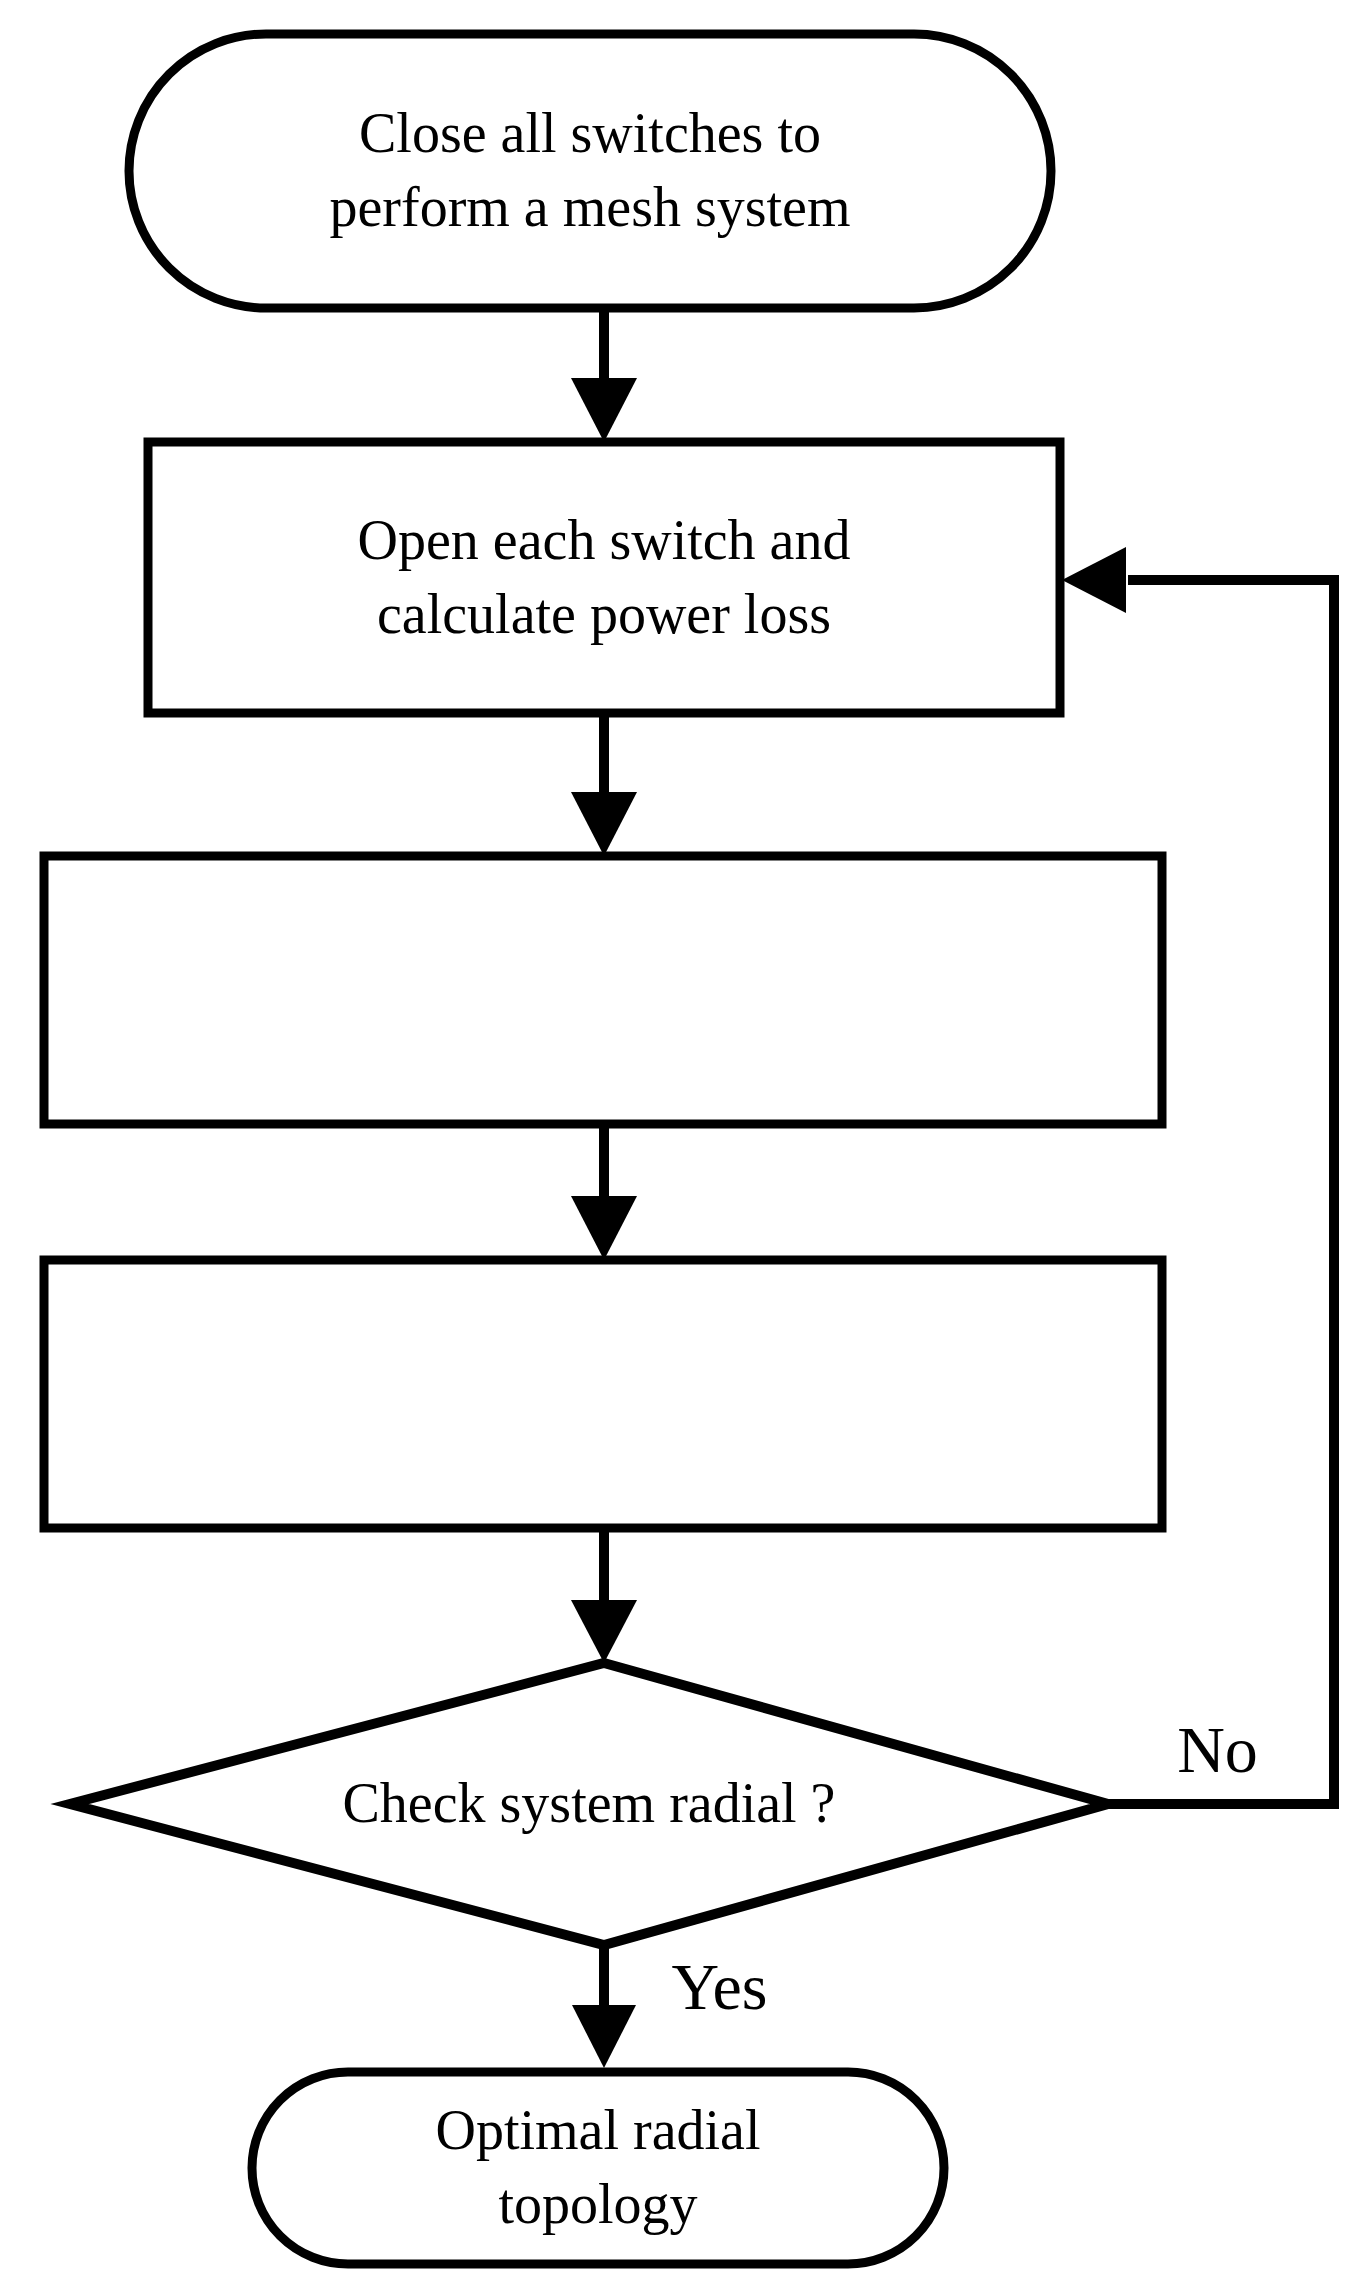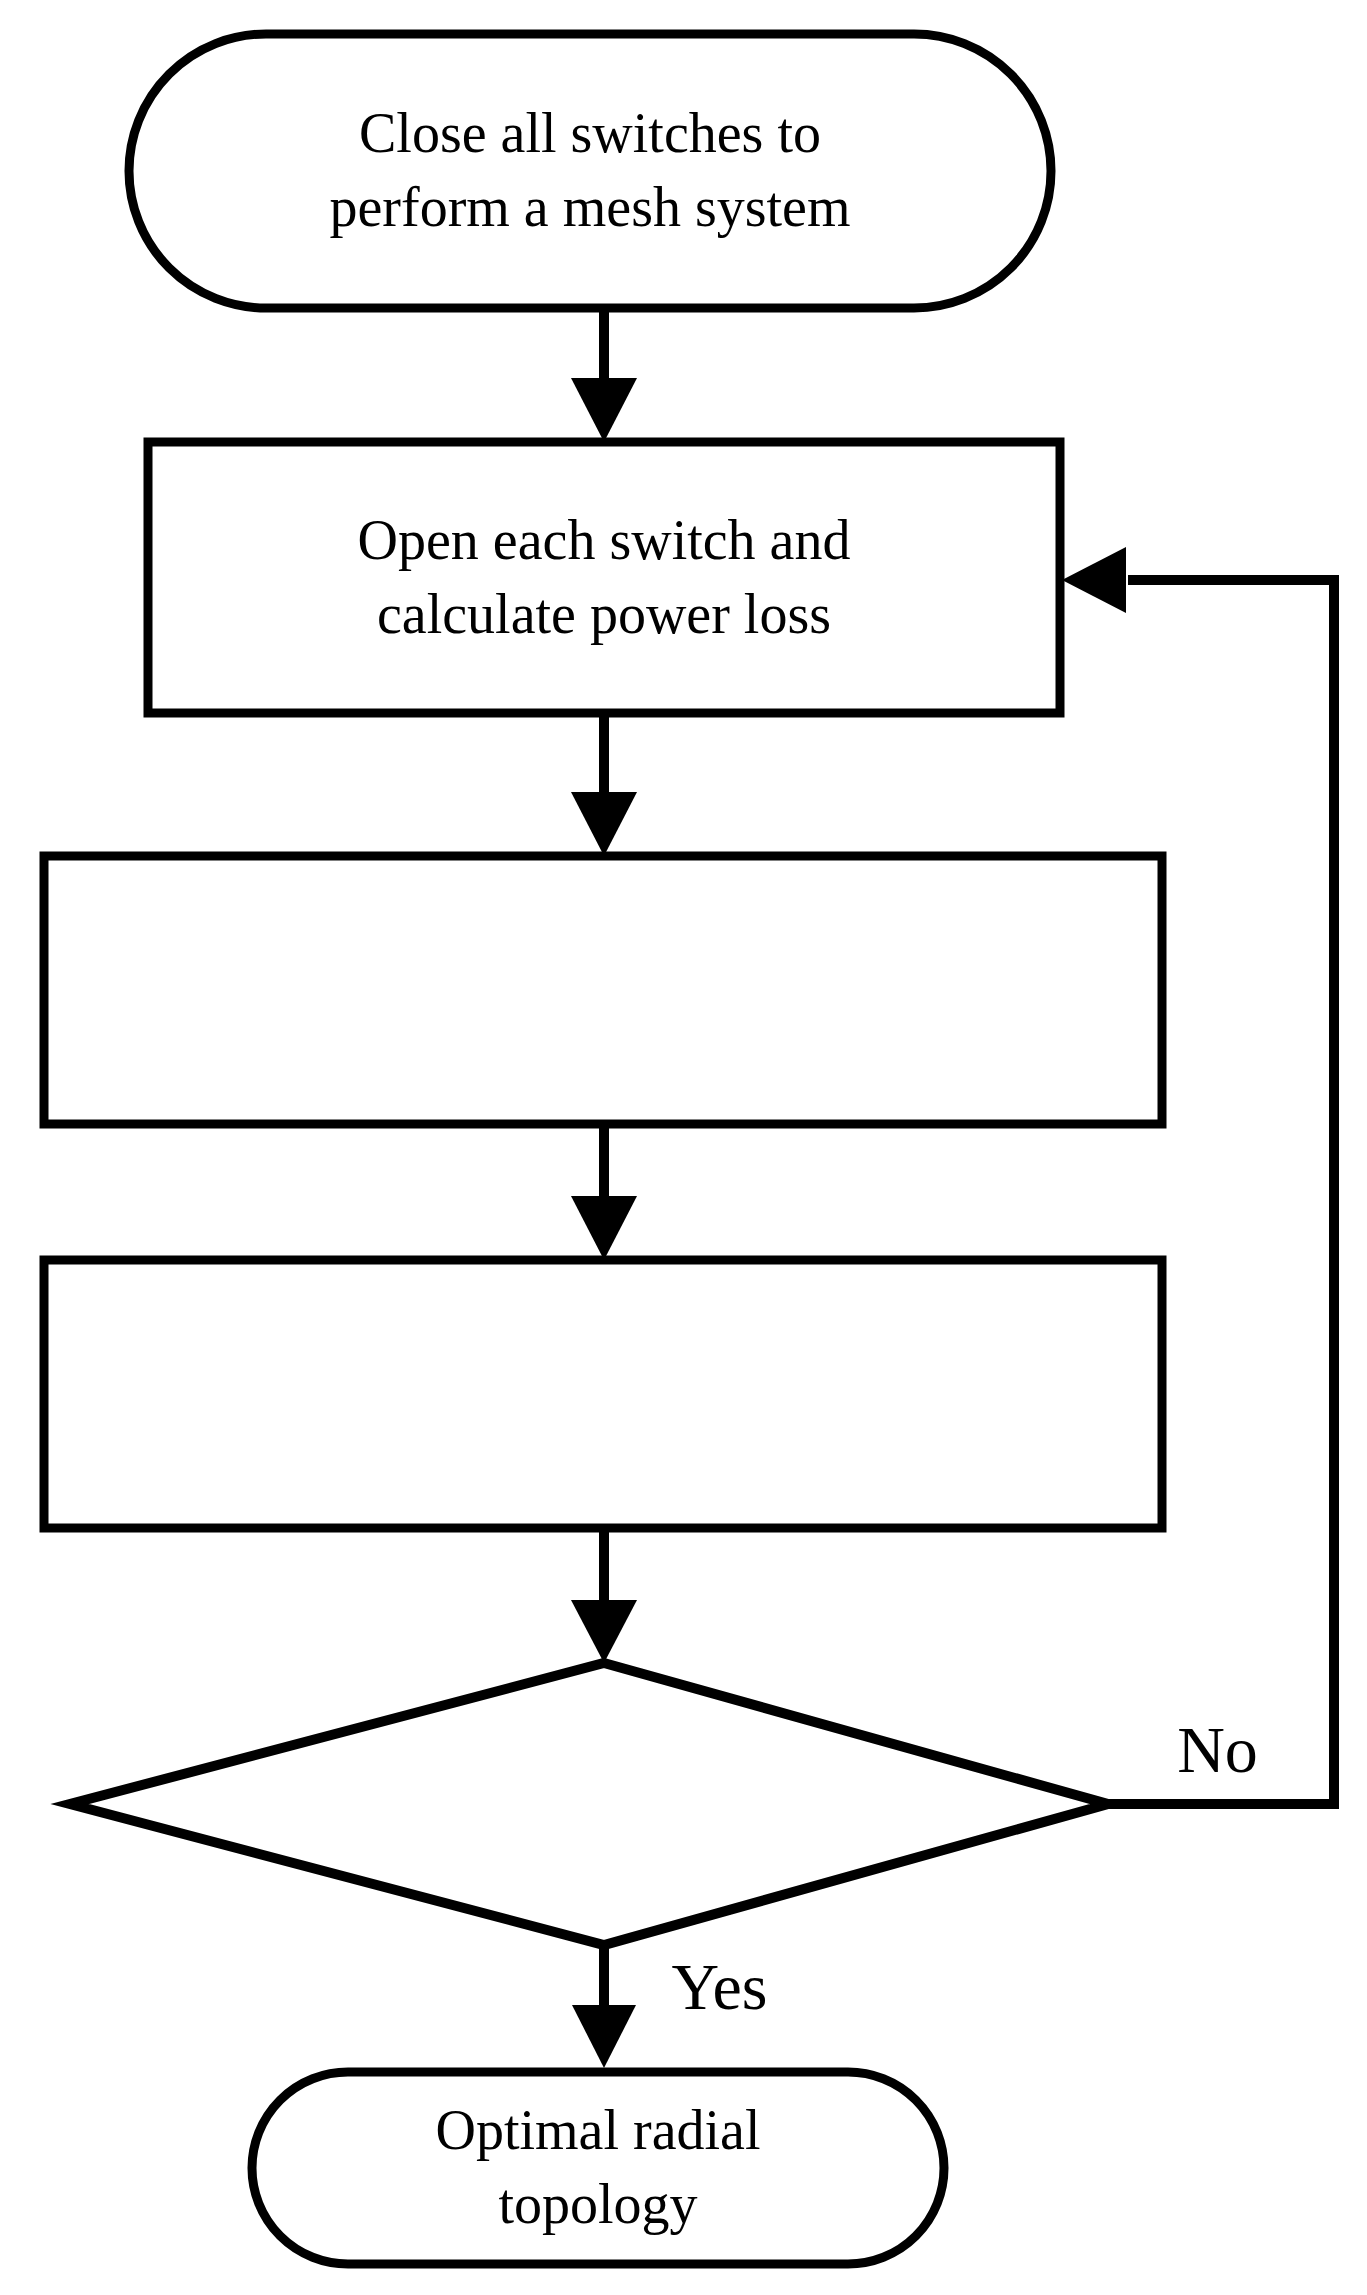--- a/index.html
+++ b/index.html
@@ -95,20 +95,21 @@
   </svg>
 
   <div class="lbl" style="left:129px; top:34px;  width:922px;  height:274px;">Close all switches to
 perform a mesh system</div>
 
   <div class="lbl" style="left:148px; top:442px; width:912px;  height:271px;">Open each switch and
 calculate power loss</div>
 
 
 
+  <div class="lbl" style="left:70px;  top:1663px; width:1038px; height:282px;">Check system radial ?</div>
 
   <div class="lbl" style="left:252px; top:2072px; width:692px; height:192px;">Optimal radial
 topology</div>
 
   <div class="edge-lbl" style="left:632px; top:1948px; width:175px; height:78px;">Yes</div>
 
   <div class="edge-lbl" style="left:1140px; top:1710px; width:155px; height:80px;">No</div>
 
 </div>
 

